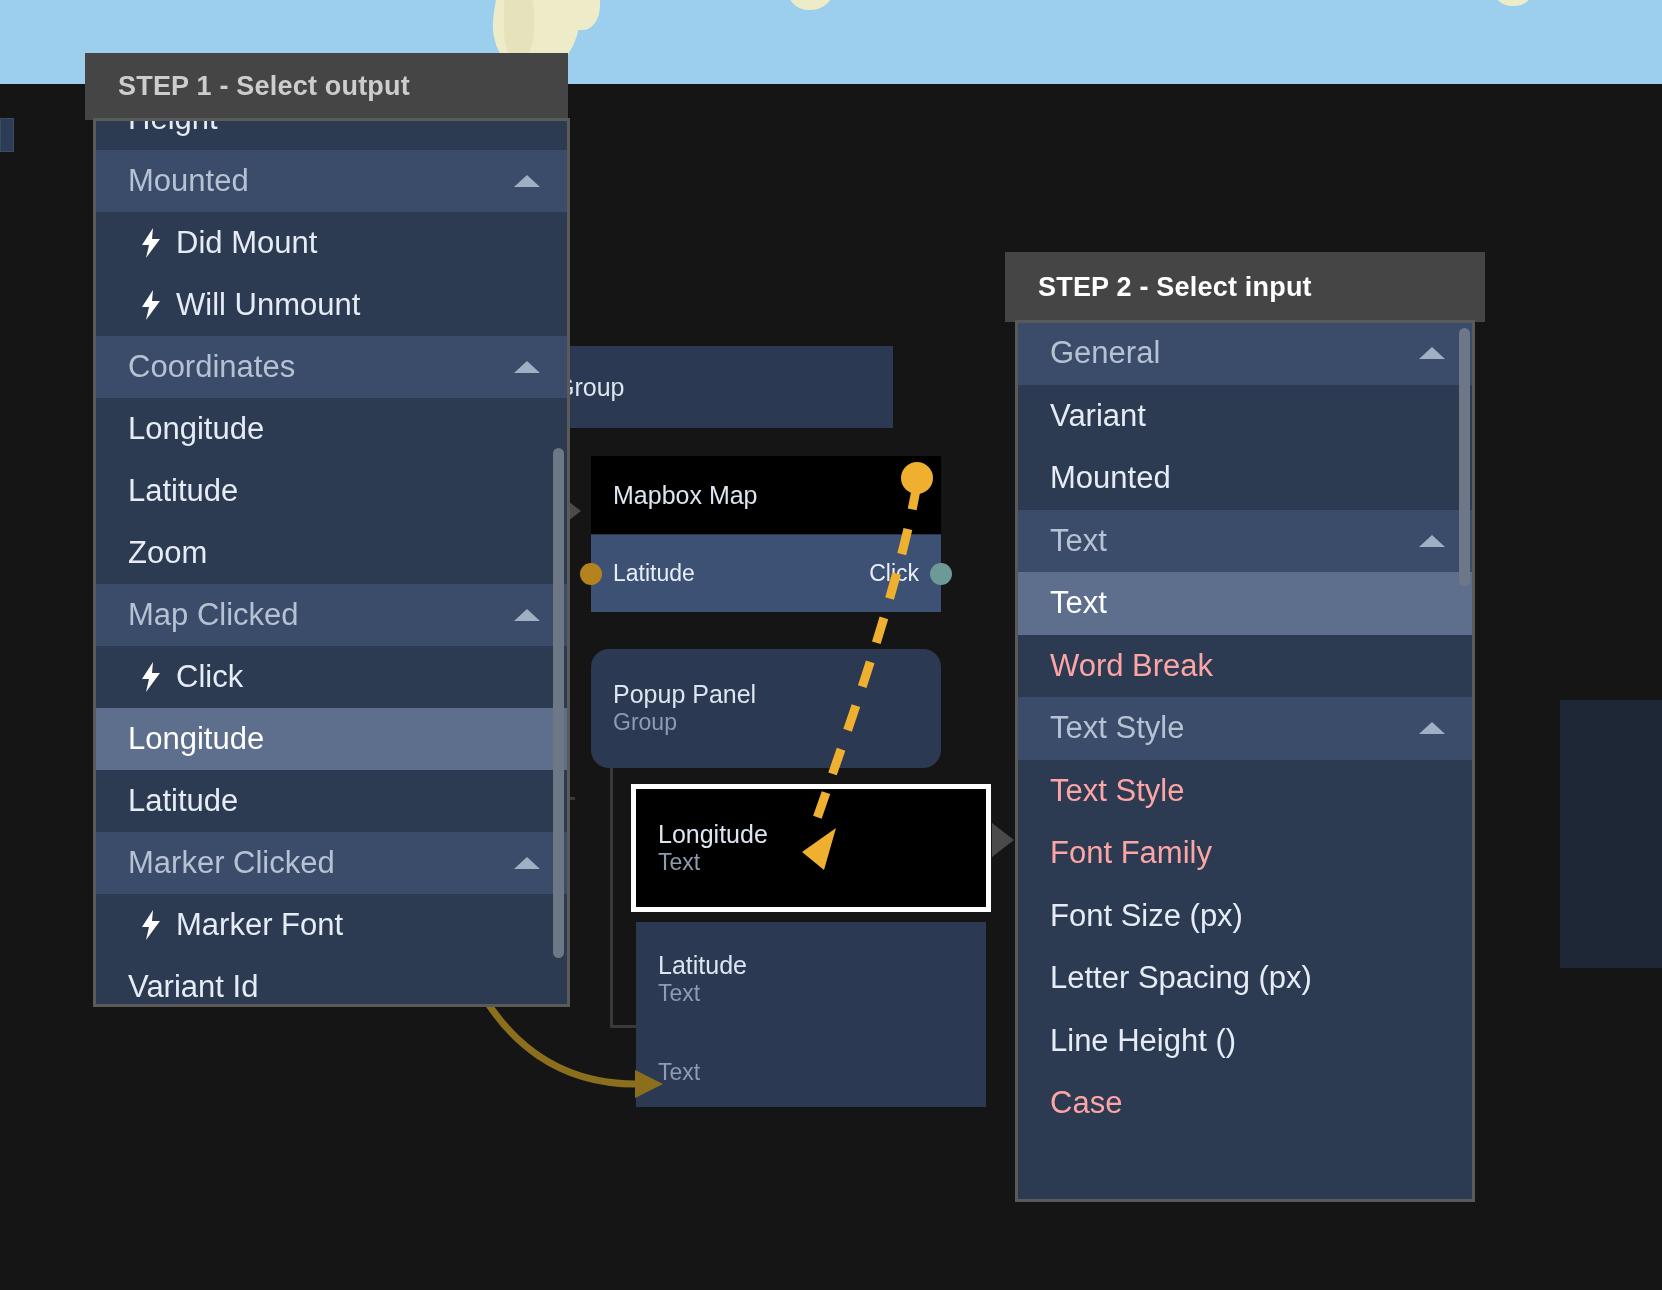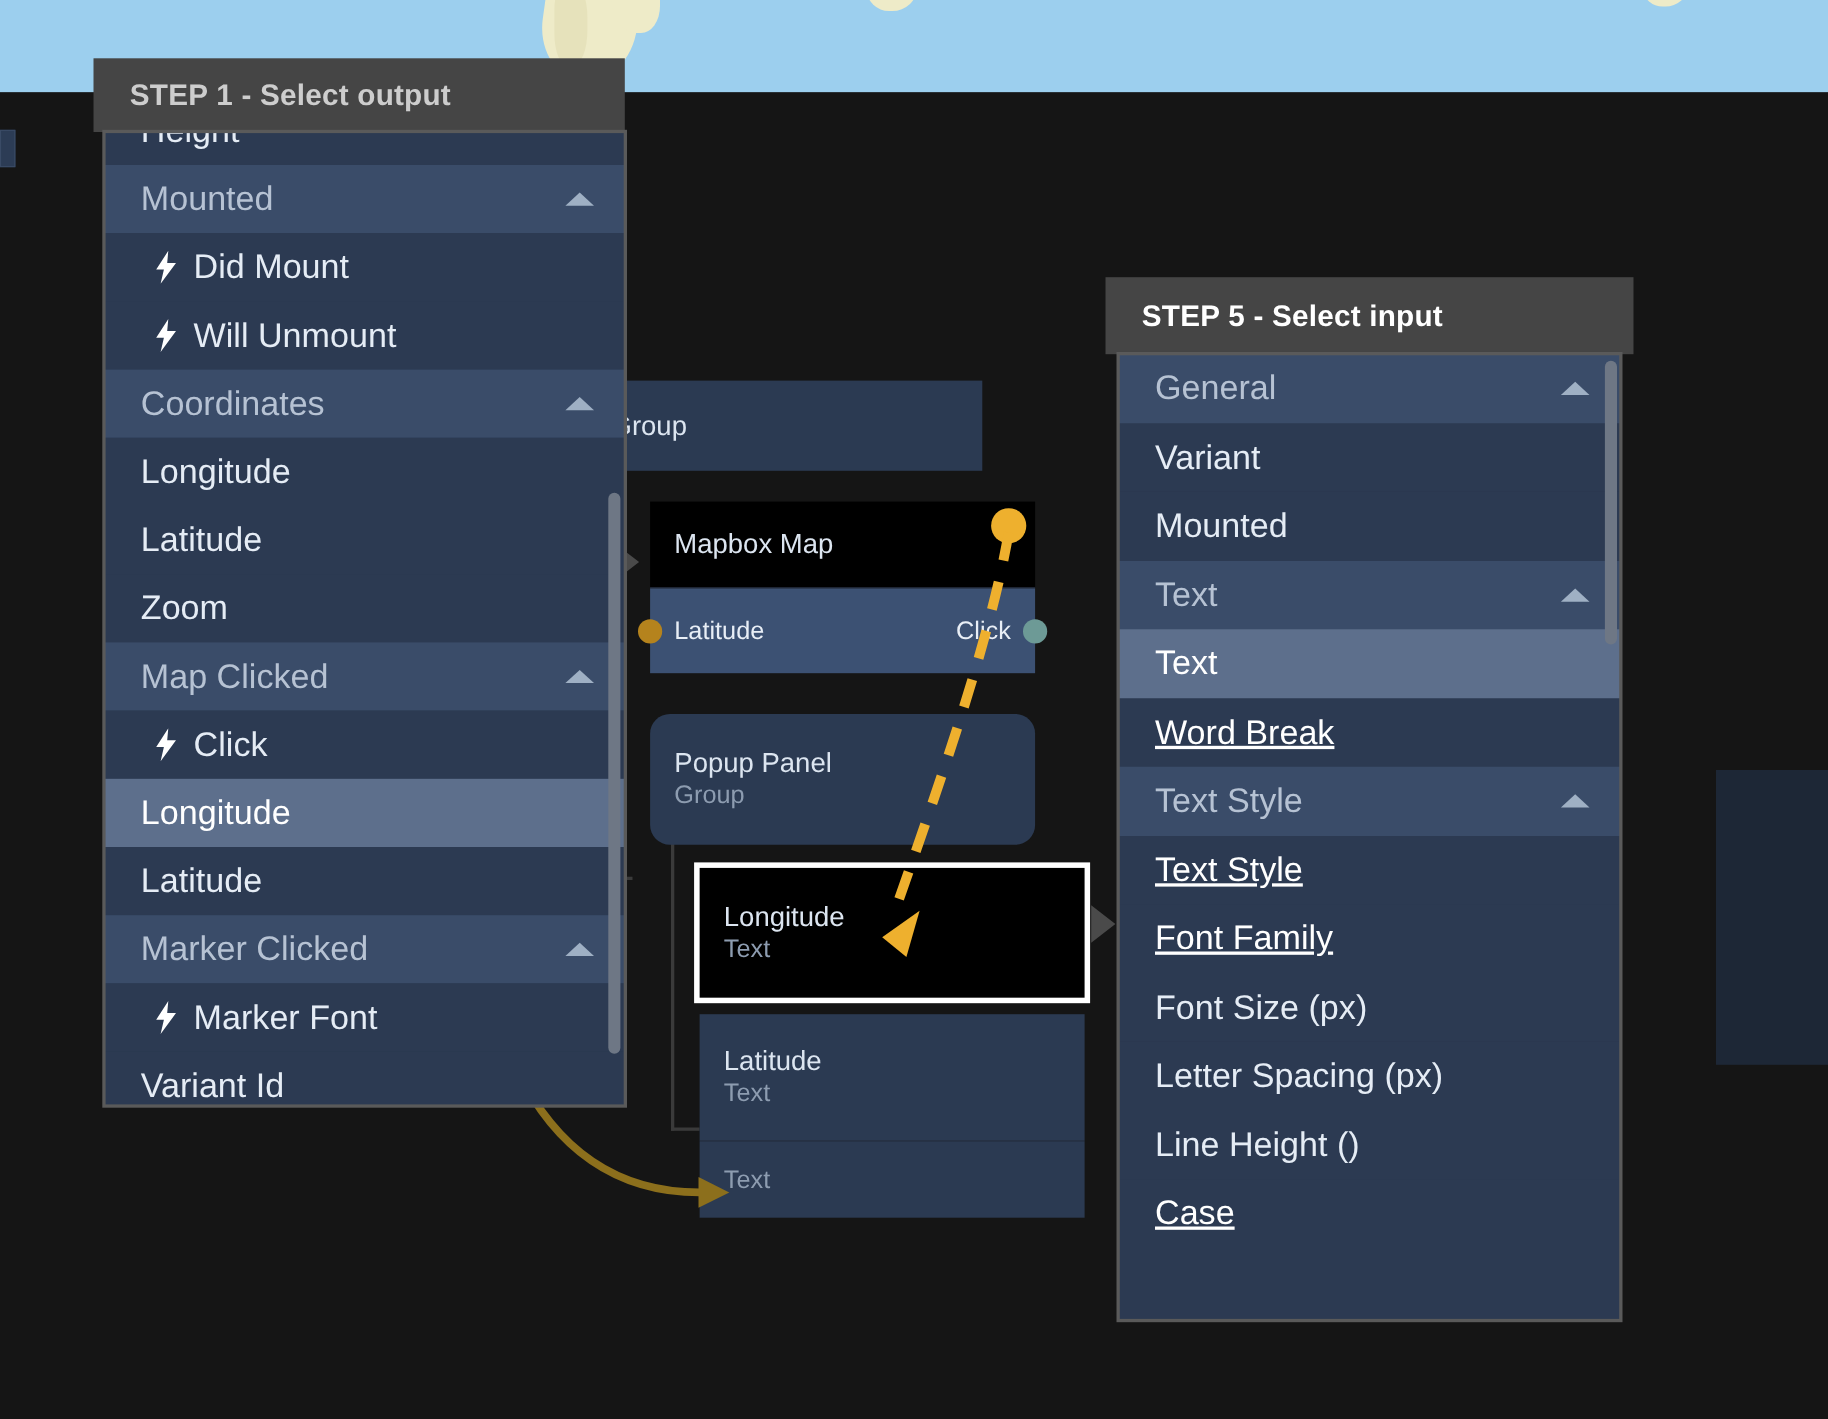--- a/index.html
+++ b/index.html
@@ -91,21 +91,21 @@
   .popup-body { position:relative; overflow:hidden; background:#2c3a52; }
 
   .mi {
     display:flex; align-items:center; justify-content:space-between;
     padding:0 0 0 33px; font-size:31px; color:#e5ecf5;
     background:#2c3a52; position:relative;
   }
   .mi.group   { background:#3a4c69; color:#b6c2d3; }
   .mi.item    { background:#2c3a52; }
   .mi.active  { background:#5d6f8c; color:#ffffff; }
-  .mi.disabled{ color:#ffffff;text-decoration:underline; }
+  .mi.disabled{ color:#fca5a5; }
   .mi-label { white-space:nowrap; }
   .mi .bolt { margin-right:14px; font-size:26px; color:#ffffff; }
   .mi-inner { display:flex; align-items:center; }
   .mi-inner.indent { padding-left:12px; }
   .caret {
     width:0; height:0; margin-right:28px;
     border-left:13px solid transparent; border-right:13px solid transparent;
     border-bottom:12px solid #9fb0c4;
   }
   .scrollbar {
@@ -294,21 +294,21 @@
           </div>
         </div>
       </div>
     <div class="scrollbar" style="right:4px; top:328px; height:510px;"></div>
   </div>
   <div class="popup-frame" style="left:8px; top:65px; width:477px; height:889px;"></div>
 </div>
 
 <div class="popup" style="left:1005px; top:252px; width:480px; height:948px;">
   <div class="popup-header bright" style="width:480px; height:70px;">
-    <span>STEP 5 - Select input</span>
+    <span>STEP 2 - Select input</span>
   </div>
   <div class="popup-body" style="left:12px; top:70px; width:456px; height:878px; position:absolute;">
     <div id="step2-items">
         <div class="mi group" style="height: 62.5px;">
           <div class="mi-inner">
             <span class="mi-label">General</span>
           </div>
           <span class="caret"></span>
         </div>
         <div class="mi item" style="height: 62.5px;">

